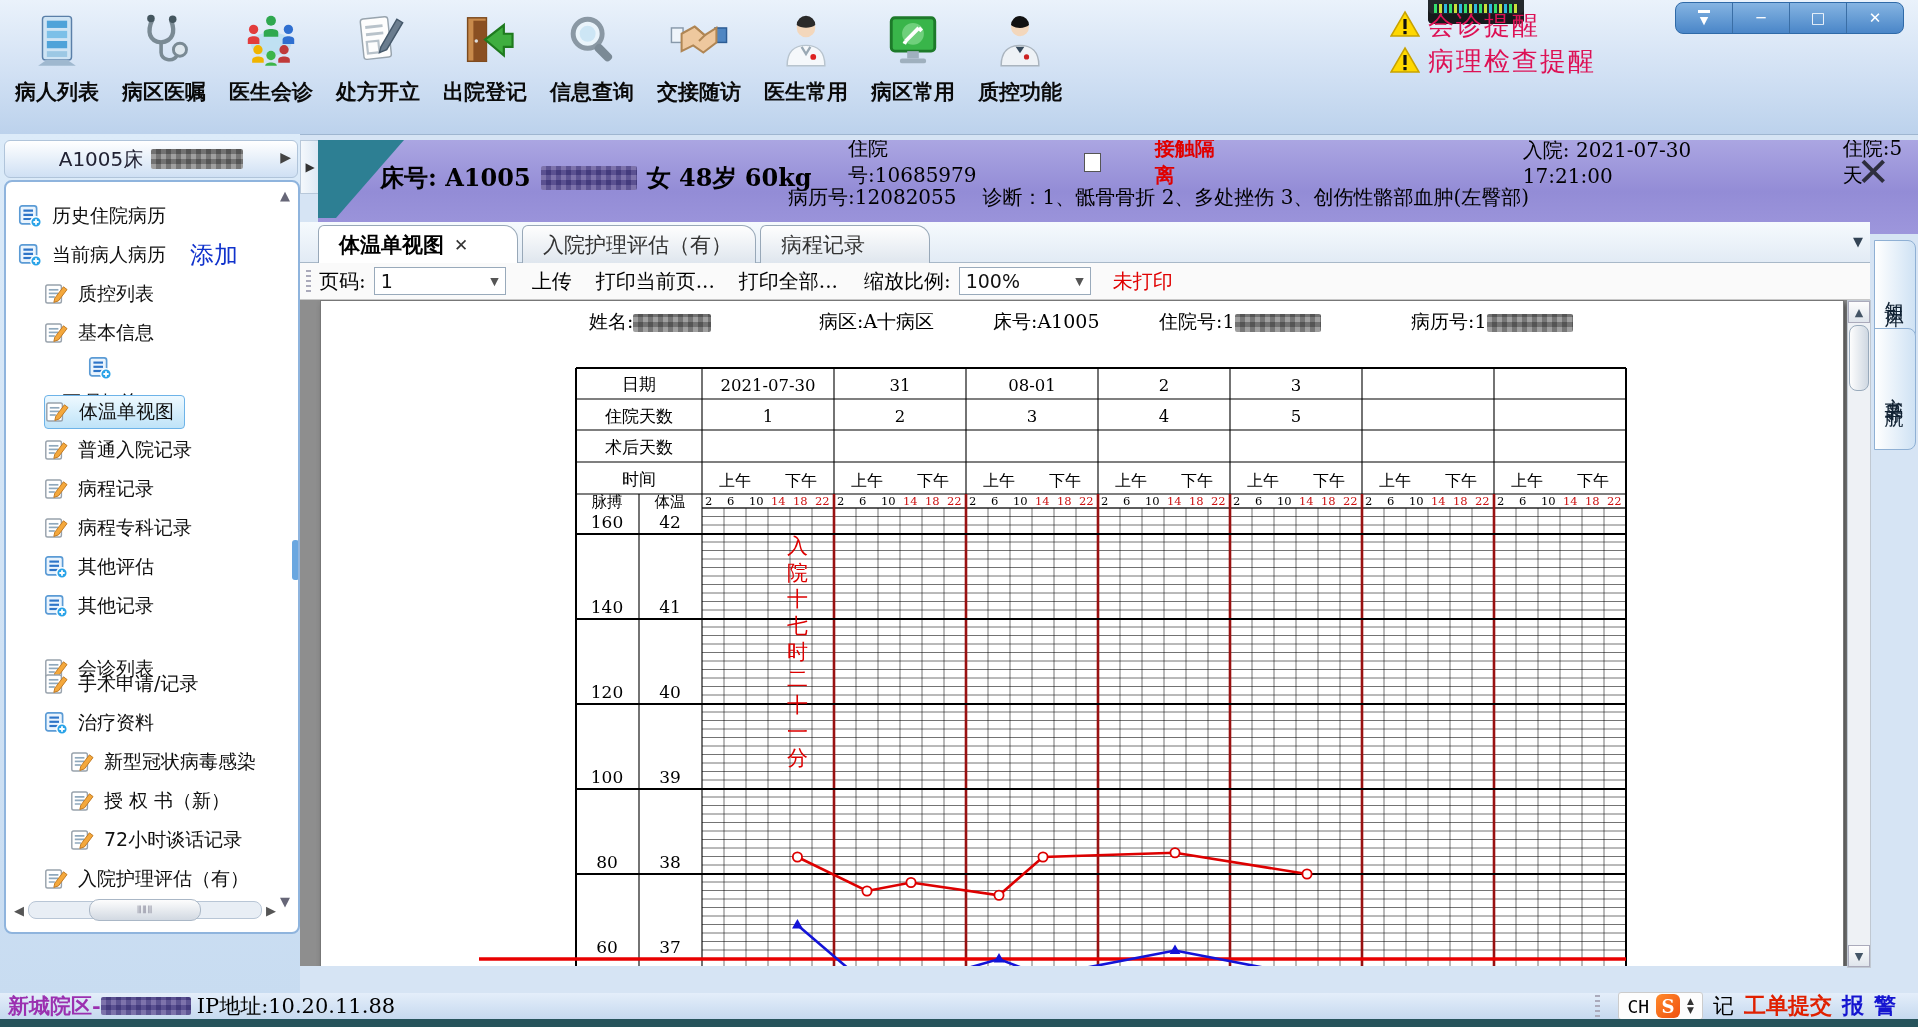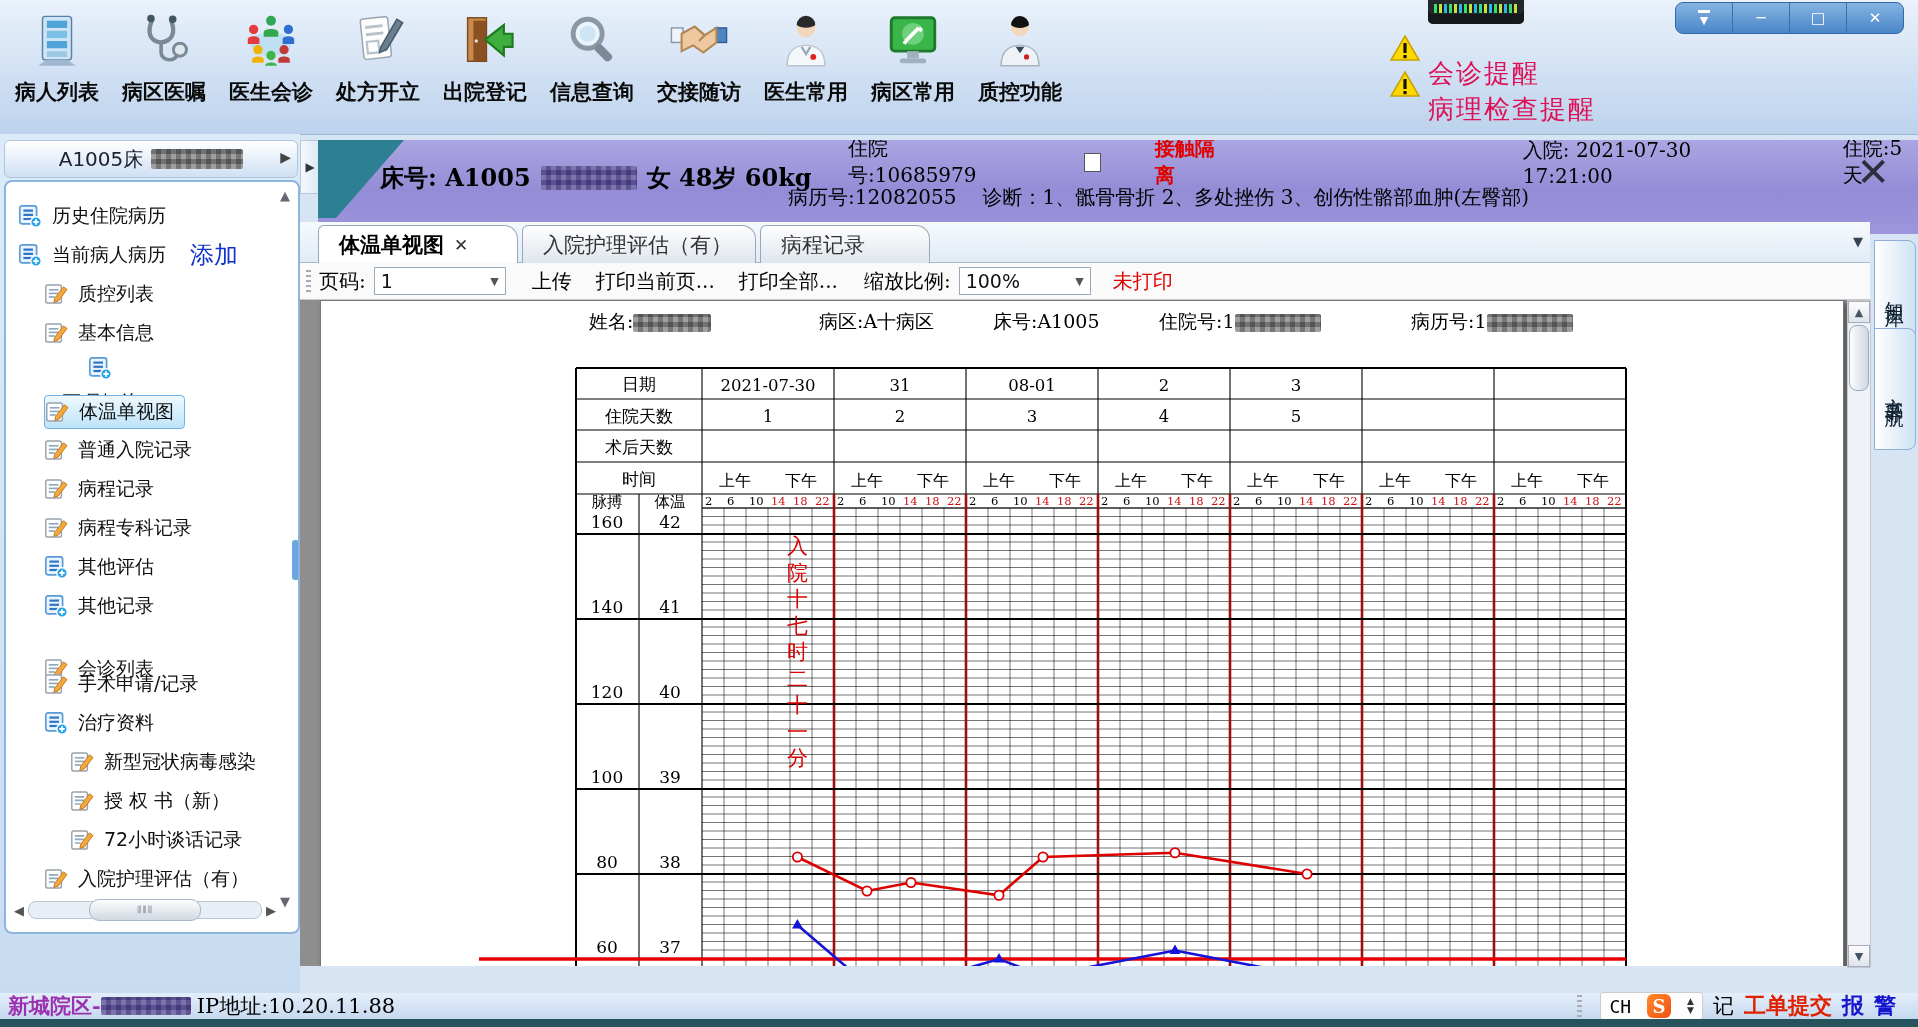--- a/index.html
+++ b/index.html
@@ -9,21 +9,21 @@
   .topbar{position:absolute;left:0;top:0;width:1918px;height:134px;
     background:linear-gradient(180deg,#eaf2fb 0%,#cfdff3 60%,#bcd2ec 100%);
     border-bottom:1px solid #9fb6d0;}
   .tbtn{position:absolute;top:12px;width:102px;height:118px;display:flex;flex-direction:column;
     align-items:center;justify-content:flex-start;cursor:pointer;font-weight:bold;}
   .tbtn .ticon{width:58px;height:58px;margin-bottom:8px;}
   .tbtn .ticon svg{width:58px;height:58px;}
   .tbtn .tlabel{font-size:21px;color:#0a0a0a;white-space:nowrap;}
   .alert-row{position:absolute;display:flex;align-items:center;gap:8px;}
   .alert-row .wicon svg{width:30px;height:28px;}
-  .alert-text{font-size:26px;color:#dd1155;letter-spacing:2px;font-family:"DejaVu Serif",serif;margin-top:48px;}
+  .alert-text{font-size:26px;color:#dd1155;letter-spacing:2px;font-family:"DejaVu Serif",serif;}
   .winbar{position:absolute;right:14px;top:2px;height:30px;display:flex;
     background:linear-gradient(180deg,#85b4e2,#4a86c8);border:1px solid #2f6aa8;border-radius:8px;overflow:hidden;}
   .winbtn{width:56px;height:30px;display:flex;align-items:center;justify-content:center;
     color:#fff;font-size:15px;border-right:1px solid #3a6ea5;cursor:pointer;}
   .winbtn:last-child{border-right:none;}
   .barcode{position:absolute;left:1428px;top:0;width:96px;height:24px;background:#23282c;border-radius:0 0 5px 5px;
     box-shadow:inset 0 -10px 0 #16191c;}
   .barcode::before{content:"";position:absolute;left:6px;top:4px;right:6px;height:9px;
     background:repeating-linear-gradient(90deg,#37e06e 0 3px,#1b1f22 3px 5px,#c8e23a 5px 8px,#1b1f22 8px 10px,#2fb9e0 10px 13px,#1b1f22 13px 15px);}
   
@@ -108,21 +108,21 @@
   .rtab{position:absolute;left:2px;width:40px;border:1px solid #8fb0d4;border-radius:0 8px 8px 0;
     background:linear-gradient(90deg,#ffffff,#cfe2f4);writing-mode:vertical-rl;text-orientation:upright;
     display:flex;align-items:center;justify-content:center;font-size:19px;color:#123;padding:10px 0;cursor:pointer;letter-spacing:3px;}
   .rtab-dd{position:absolute;left:-19px;top:12px;font-size:13px;color:#345;cursor:pointer;}
   
   .statusbar{position:absolute;left:0;top:993px;width:1918px;height:26px;
     background:linear-gradient(180deg,#e4eefa,#c6d9ef);display:flex;align-items:center;font-family:"DejaVu Serif",serif;}
   .st-campus{font-size:21px;font-weight:bold;color:#9b30b0;margin-left:8px;text-align:right;}
   .st-ip{font-size:21px;color:#000;margin-left:6px;}
   .st-right{position:absolute;right:6px;display:flex;align-items:center;gap:10px;}
-  .ime-panel{display:flex;align-items:center;gap:16px;background:#fdfdfd;border:1px solid #ccc;border-radius:3px;
+  .ime-panel{display:flex;align-items:center;gap:7px;background:#fdfdfd;border:1px solid #ccc;border-radius:3px;
     padding:1px 8px;}
   .ime-ch{font-size:18px;color:#000;font-family:"DejaVu Sans Mono",monospace;}
   .ime-s{width:24px;height:24px;border-radius:6px;background:linear-gradient(135deg,#ff8a2a,#f05010);color:#fff;
     font-weight:bold;font-size:18px;display:flex;align-items:center;justify-content:center;cursor:pointer;}
   .ime-arrows{font-size:9px;color:#333;line-height:1;display:flex;flex-direction:column;cursor:pointer;}
   .st-ji{font-size:21px;color:#000;}
   .st-gongdan{font-size:22px;font-weight:bold;color:#e02000;cursor:pointer;}
   .st-alarm{font-size:22px;font-weight:bold;color:#1515d0;cursor:pointer;letter-spacing:10px;margin-right:6px;}
   .bottomstrip{position:absolute;left:0;top:1019px;width:1918px;height:8px;background:#27545c;}
   .sheet-svg text{font-family:"DejaVu Serif","Liberation Serif",serif;}

